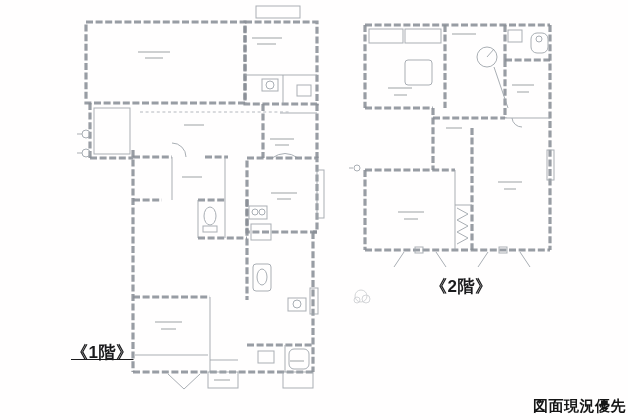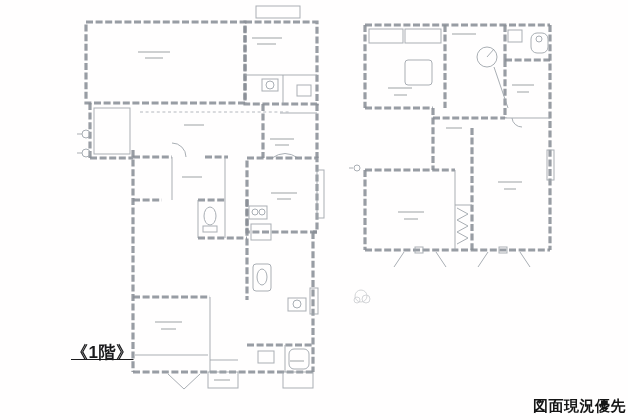--- a/index.html
+++ b/index.html
@@ -212,14 +212,15 @@
         <line class="x" x1="446" y1="128" x2="462" y2="128"></line>
         <line class="x" x1="398" y1="212" x2="424" y2="212"></line>
         <line class="x" x1="404" y1="219" x2="418" y2="219"></line>
         <line class="x" x1="498" y1="182" x2="522" y2="182"></line>
         <line class="x" x1="504" y1="189" x2="516" y2="189"></line>
       </g>
     </g>
   </svg>
 
   <div class="floor-label f1">《1階》</div>
+  <div class="floor-label f2">《2階》</div>
   <div class="note-label">図面現況優先</div>
 </div>
 
 </body></html>

